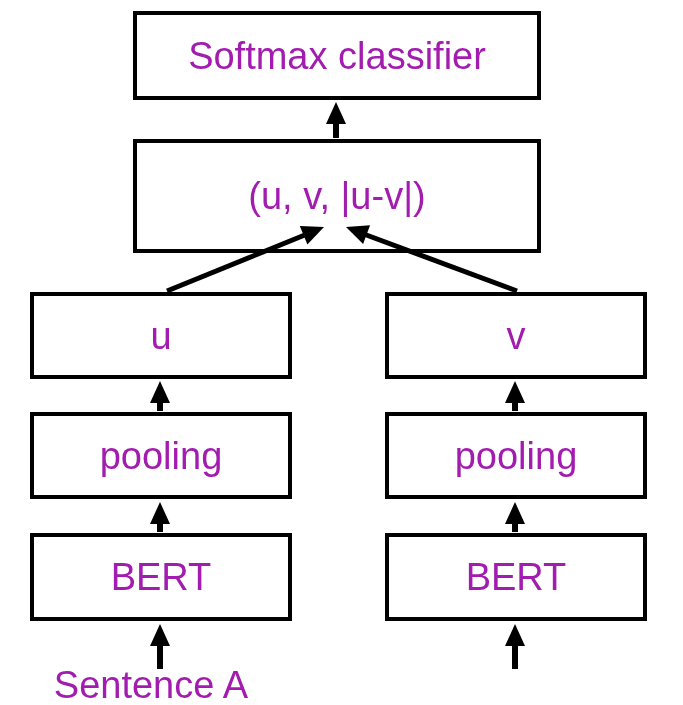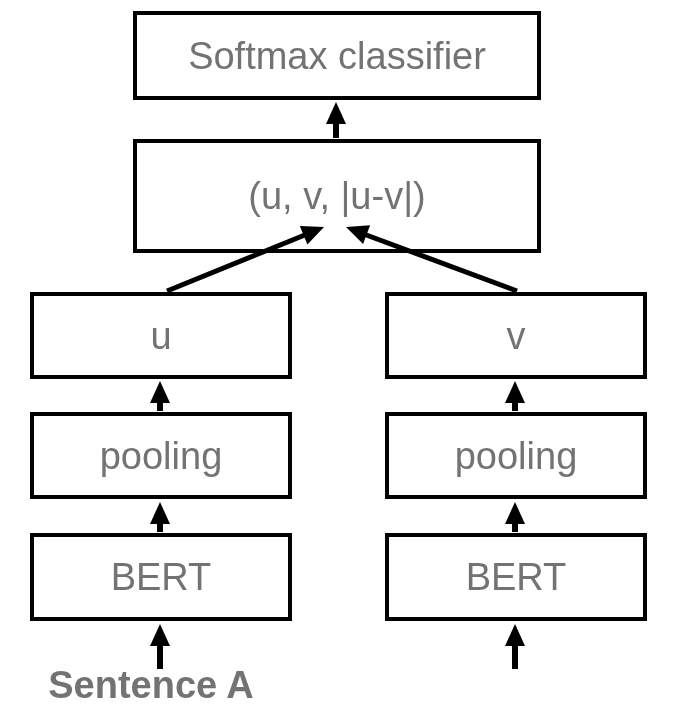--- a/index.html
+++ b/index.html
@@ -2,21 +2,21 @@
 <html><head>
 <meta charset="utf-8">
 <style>
   html, body { margin: 0; padding: 0; background: #ffffff; }
   .canvas {
     position: relative;
     width: 683px;
     height: 705px;
     background: #ffffff;
     font-family: "Liberation Sans", sans-serif;
-    color: #737373;
+    color: #a21caf;
     overflow: hidden;
   }
   .box {
     position: absolute;
     box-sizing: border-box;
     border: 4px solid #000000;
     background: #ffffff;
     display: flex;
     align-items: center;
     justify-content: center;
@@ -34,21 +34,21 @@
   .box-bert-b    { left: 385px; top: 533px; width: 262px; height: 88px; }
   .input-label {
     position: absolute;
     top: 666px;
     width: 240px;
     text-align: center;
     font-size: 38px;
     line-height: 38px;
     white-space: nowrap;
   }
-  .input-label-a { left: 31px; font-weight: bold; }
+  .input-label-a { left: 31px; }
   .input-label-b { left: 396px; }
   .arrow-layer {
     position: absolute;
     left: 0; top: 0;
     width: 683px; height: 705px;
     pointer-events: none;
   }
   .arrow-layer line    { stroke: #000000; }
   .arrow-layer polygon { fill: #000000; stroke: none; }
   .stem-v { stroke-width: 6px; }

